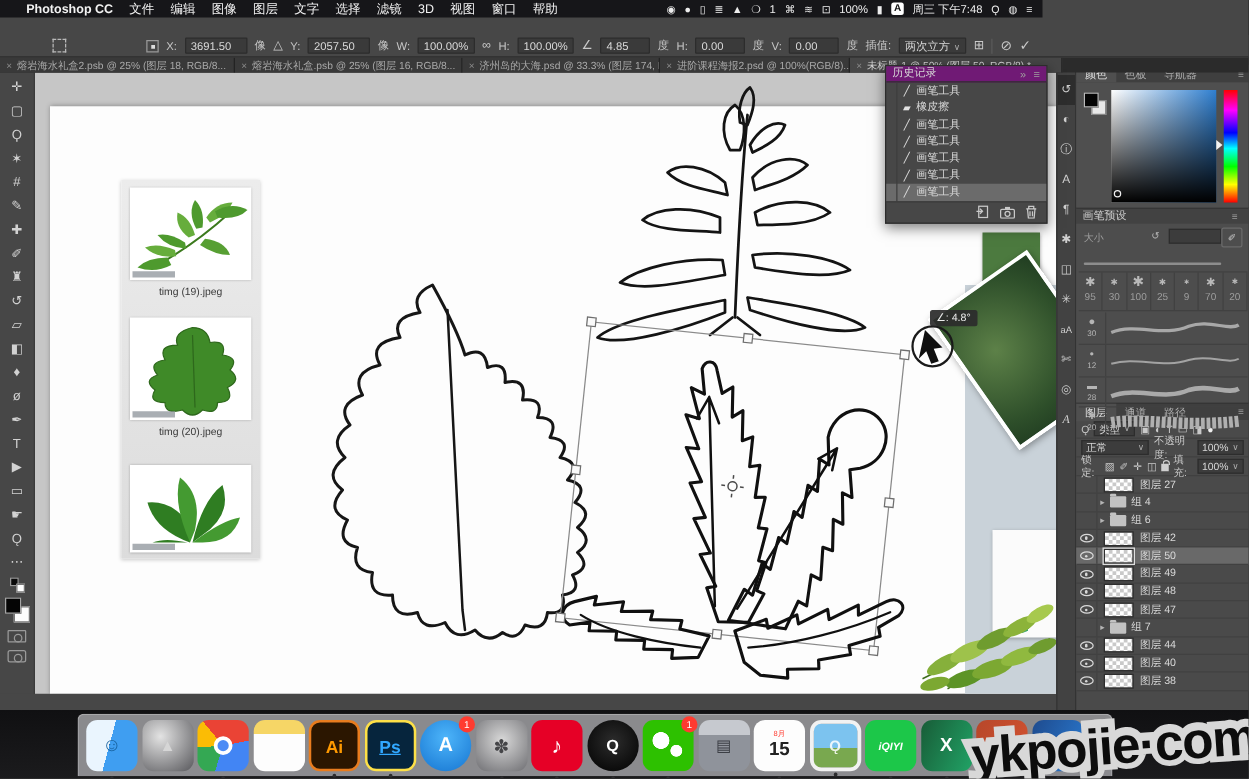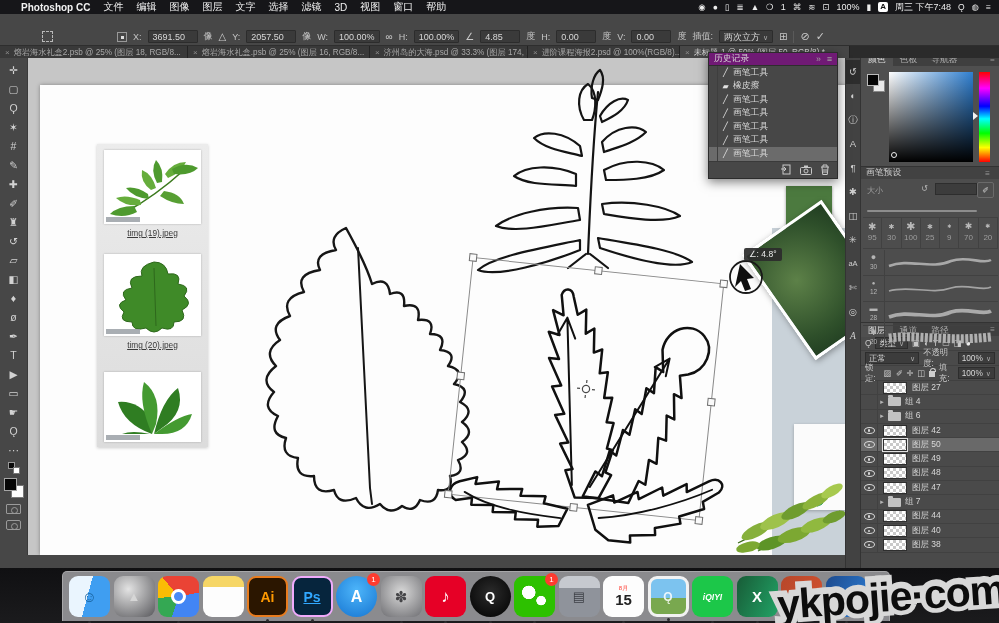--- a/index.html
+++ b/index.html
@@ -1,20 +1,20 @@
 <!DOCTYPE html>
 <html><head>
 <meta charset="utf-8">
 <style>
   html,body{margin:0;padding:0;background:#151515;}
   *{box-sizing:border-box;font-family:"Liberation Sans","DejaVu Sans",sans-serif;}
   #screen{position:relative;width:999px;height:623px;overflow:hidden;background:#474747;font-size:10px;color:#ccc;}
   .abs{position:absolute;}
   
-  .menubar{left:0;top:0;width:999px;height:14px;background:#161619;display:flex;align-items:center;padding:0 8px;color:#f2f2f2;font-size:10px;gap:13px;z-index:60;}
+  .menubar{left:0;top:0;width:834px;height:14px;background:#161619;display:flex;align-items:center;padding:0 8px;color:#f2f2f2;font-size:10px;gap:13px;z-index:60;}
   .menubar .apple{font-size:10px;}
   .menubar .appname{font-weight:bold;}
   .menubar .mitem{white-space:nowrap;}
   .mb-right{margin-left:auto;display:flex;align-items:center;gap:7px;font-size:9px;color:#ededed;}
   .mb-right .ico{font-size:8.5px;line-height:14px;}
   .ime-badge{background:#fff;color:#111;font-size:8px;font-weight:bold;padding:0 2px;border-radius:2px;line-height:10px;}
   
   .titlebar{left:0;top:14px;width:999px;height:14px;background:#3d3d3d;border-bottom:1px solid #2a2a2a;z-index:55;}
   .tl{width:8px;height:8px;border-radius:50%;display:inline-block;margin-right:5px;}
   .titlebar .title{position:absolute;left:0;right:0;text-align:center;line-height:14px;color:#bdbdbd;font-size:9.5px;}
@@ -43,21 +43,21 @@
   .swatches .fg{position:absolute;left:0;top:0;width:13px;height:13px;background:#050505;border:1px solid #a5a5a5;z-index:2;}
   .swatches .bg{position:absolute;right:0;bottom:0;width:13px;height:13px;background:#fdfdfd;border:1px solid #777;}
   .qmask{width:15px;height:10px;border:1px solid #9a9a9a;border-radius:1px;margin-top:6px;position:relative;}
   .qmask::after{content:"";position:absolute;left:4px;top:1.5px;width:5px;height:5px;border:1px solid #9a9a9a;border-radius:50%;}
   
   .canvas{left:28px;top:58px;width:817px;height:497px;background:#c6c6c6;overflow:hidden;z-index:1;}
   .docwhite{left:12px;top:27px;width:805px;height:470px;background:#fdfdfd;box-shadow:0 0 4px rgba(0,0,0,.35);}
   .refstrip{left:69px;top:86px;width:111px;height:303px;background:linear-gradient(#ececec,#dcdcdc);box-shadow:0 1px 3px rgba(0,0,0,.2);}
   .refphoto{position:absolute;left:7px;width:97px;background:#fff;box-shadow:0 0 2px rgba(0,0,0,.25);}
   .capchip{position:absolute;left:2px;bottom:2px;width:34px;height:5px;background:#9aa0a6;opacity:.85;}
-  .refcap{position:absolute;left:0;width:111px;text-align:center;font-size:8.3px;color:#3a3a3a;text-decoration:underline;}
+  .refcap{position:absolute;left:0;width:111px;text-align:center;font-size:8.3px;color:#3a3a3a;}
   .blueband{left:744px;top:170px;width:73px;height:360px;background:#c9d2d9;}
   .photorot{left:742px;top:158px;width:97px;height:128px;border:3px solid #fff;transform:rotate(-35deg);background:radial-gradient(circle at 30% 40%,#5d8148,#2e4f2a 60%,#17301b);box-shadow:0 2px 6px rgba(0,0,0,.35);}
   .photothumb{left:758px;top:128px;width:46px;height:84px;background:linear-gradient(#4c7a3f 0 45%,#18251b 45%);box-shadow:0 1px 3px rgba(0,0,0,.4);}
   .photothumb::after{content:"";position:absolute;left:4px;bottom:5px;width:26px;height:3px;background:#cfd6cf;opacity:.8;}
   .whitecard{left:766px;top:366px;width:52px;height:86px;background:#fbfbfb;box-shadow:0 1px 3px rgba(0,0,0,.25);}
   .sprout{left:784px;top:438px;width:12px;height:10px;background:radial-gradient(ellipse at 50% 60%,#3aa76d 55%,transparent 56%);transform:rotate(-20deg);}
   .anglebadge{left:716px;top:190px;background:rgba(44,44,44,.93);color:#ececec;font-size:8.5px;line-height:13px;padding:0 5px;border-radius:2px;z-index:5;}
   
   .histpanel{left:708px;top:52px;width:130px;background:#474747;border:1px solid #2c2c2c;box-shadow:0 3px 10px rgba(0,0,0,.5);z-index:50;}
   .histhead{height:13px;background:#701a75;border-bottom:1px solid #2e2e2e;display:flex;align-items:center;padding:0 5px;color:#d5d5d5;font-size:8.8px;}
@@ -117,21 +117,21 @@
   .dicon{width:41px;height:41px;border-radius:9px;position:relative;display:flex;align-items:center;justify-content:center;font-weight:bold;color:#fff;flex:0 0 auto;}
   .dicon.running::after{content:"";position:absolute;left:50%;bottom:-7px;width:3px;height:3px;margin-left:-1.5px;border-radius:50%;background:#2c2c2e;}
   .dbadge{position:absolute;right:-3px;top:-3px;width:13px;height:13px;background:#ff3b30;border-radius:50%;color:#fff;font-size:8px;line-height:13px;text-align:center;font-weight:normal;}
   
   .i-finder{background:linear-gradient(105deg,#eaf5fe 0 46%,#3f9ef1 46%);color:#17619e;font-size:15px;}
   .i-launchpad{background:radial-gradient(circle at 35% 32%,#e3e3e3,#58585c);color:#d6d6d6;font-size:13px;}
   .i-chrome{background:conic-gradient(from -40deg,#ea4335 0 33%,#4285f4 0 66%,#34a853 0 85%,#fbbc05 0);}
   .i-chrome .cc{width:15px;height:15px;background:#4b8bf5;border:3.5px solid #fff;border-radius:50%;}
   .i-notes{background:linear-gradient(#f6d666 0 27%,#fdfdfd 27%);}
   .i-ai{background:#2b1600;border:2px solid #e87c1e;color:#ff9a00;font-size:14px;text-align:right;}
-  .i-ps{background:#06253d;border:2px solid #f0abfc;color:#31a8ff;font-size:14px;text-decoration:underline;}
+  .i-ps{background:#06253d;border:2px solid #fde047;color:#31a8ff;font-size:14px;text-decoration:underline;}
   .i-appstore{background:radial-gradient(circle at 50% 35%,#4db5fa,#1675d1);border-radius:50%;font-size:16px;}
   .i-prefs{background:radial-gradient(circle at 50% 40%,#d9d9d9,#6f6f73);color:#454548;font-size:15px;}
   .i-music{background:#e60026;font-size:17px;}
   .i-qq{background:radial-gradient(circle at 50% 42%,#2c2c2c,#000);border-radius:50%;color:#fff;font-size:13px;}
   .i-wechat{background:radial-gradient(circle at 36% 40%,#fff 0 6.5px,transparent 7px),radial-gradient(circle at 66% 60%,#fff 0 4.5px,transparent 5px),#2dc100;}
   .i-printer{background:linear-gradient(#c6c9cf 0 30%,#8f939b 30%);color:#3c3f45;font-size:13px;}
   .i-calendar{background:#fdfdfd;flex-direction:column;color:#222;}
   .i-calendar .mon{color:#ff3b30;font-size:6px;line-height:7px;font-weight:normal;}
   .i-calendar .day{font-size:15px;line-height:16px;}
   .i-photos{background:linear-gradient(#7cc3ef 0 55%,#79a84f 55%);border:3px solid #f2f2f2;color:rgba(255,255,255,.85);font-size:12px;}

